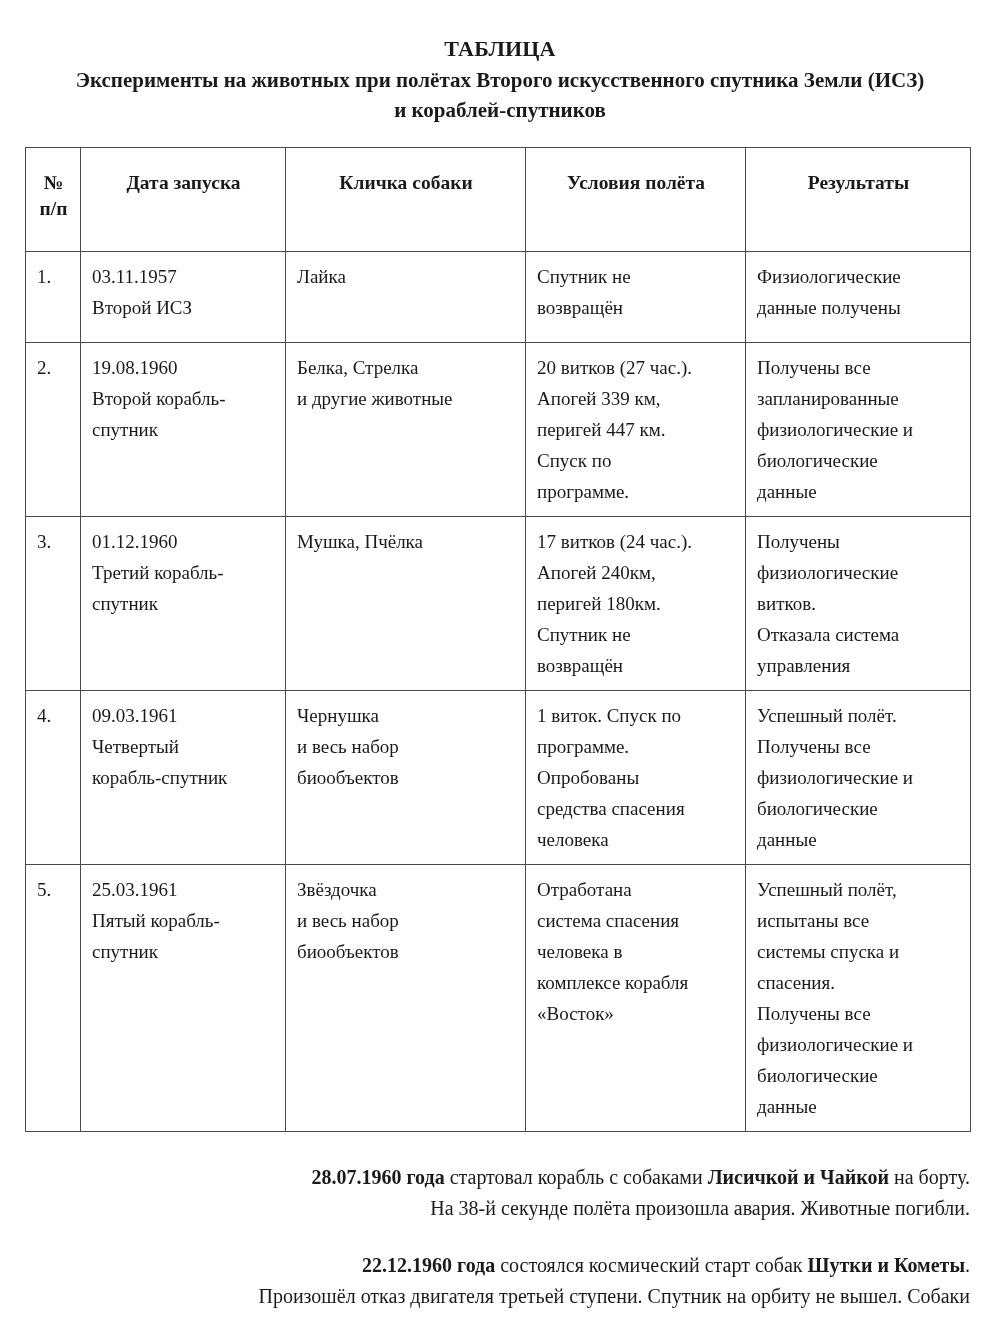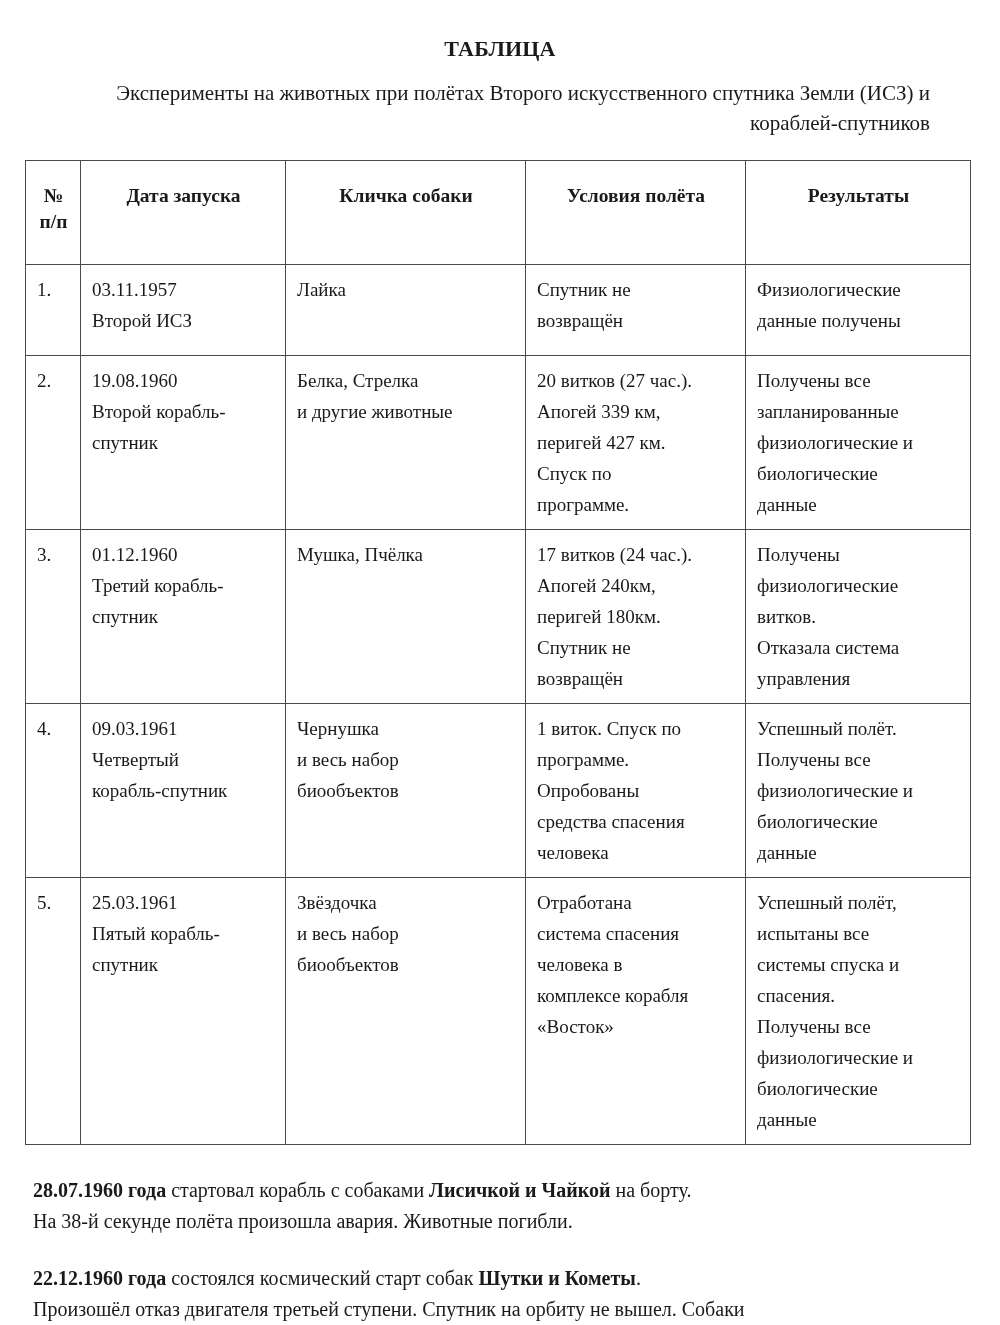--- a/index.html
+++ b/index.html
@@ -30,25 +30,24 @@
     text-align: center;
   }
   .doc-title {
     font-size: 22px;
     font-weight: bold;
     line-height: 30px;
     letter-spacing: 0.2px;
   }
   .doc-subtitle {
     font-size: 21px;
-    font-weight: normal;
+    font-weight: bold;
     line-height: 30px;
-    margin-top: 14px;
+    margin-top: 1px;
     padding: 0 14px;
-    text-align: right;
   }
 
   
   .table-wrap {
     margin: 22px 30px 0 25px;
   }
   table.main-table {
     width: 945px;
     border-collapse: collapse;
     table-layout: fixed;
@@ -96,21 +95,21 @@
   .notes {
     margin: 30px 30px 0 33px;
     font-size: 20px;
     line-height: 31px;
   }
   .notes-heading {
     font-weight: bold;
     font-size: 20px;
     line-height: 31px;
   }
-  .note-para { margin-top: 0; }
+  .note-para { margin-top: 0; text-align: right; }
   .note-para + .note-para { margin-top: 26px; }
   .note-line { display: block; }
   b.strong { font-weight: bold; }
 </style>
 </head>
 <body>
 
 <div class="page">
 
   <div class="title-block">
@@ -167,21 +166,21 @@
               <span class="cell-line">Второй корабль-</span>
               <span class="cell-line">спутник</span>
             </td>
           <td>
               <span class="cell-line">Белка, Стрелка</span>
               <span class="cell-line">и другие животные</span>
             </td>
           <td>
               <span class="cell-line">20 витков (27 час.).</span>
               <span class="cell-line">Апогей 339 км,</span>
-              <span class="cell-line">перигей 427 км.</span>
+              <span class="cell-line">перигей 447 км.</span>
               <span class="cell-line">Спуск по</span>
               <span class="cell-line">программе.</span>
             </td>
           <td>
               <span class="cell-line">Получены все</span>
               <span class="cell-line">запланированные</span>
               <span class="cell-line">физиологические и</span>
               <span class="cell-line">биологические</span>
               <span class="cell-line">данные</span>
             </td>

